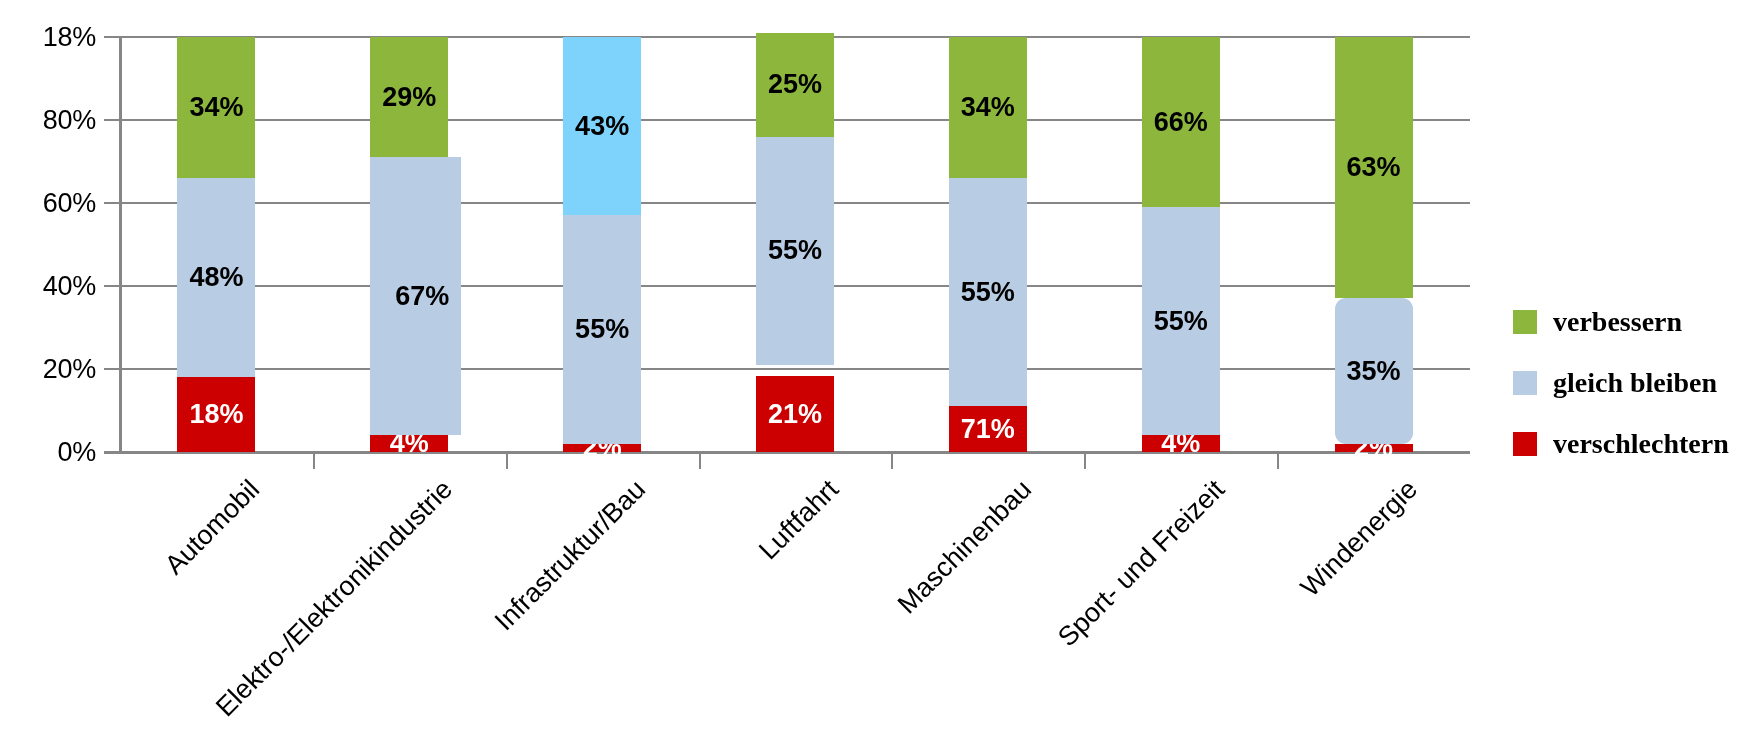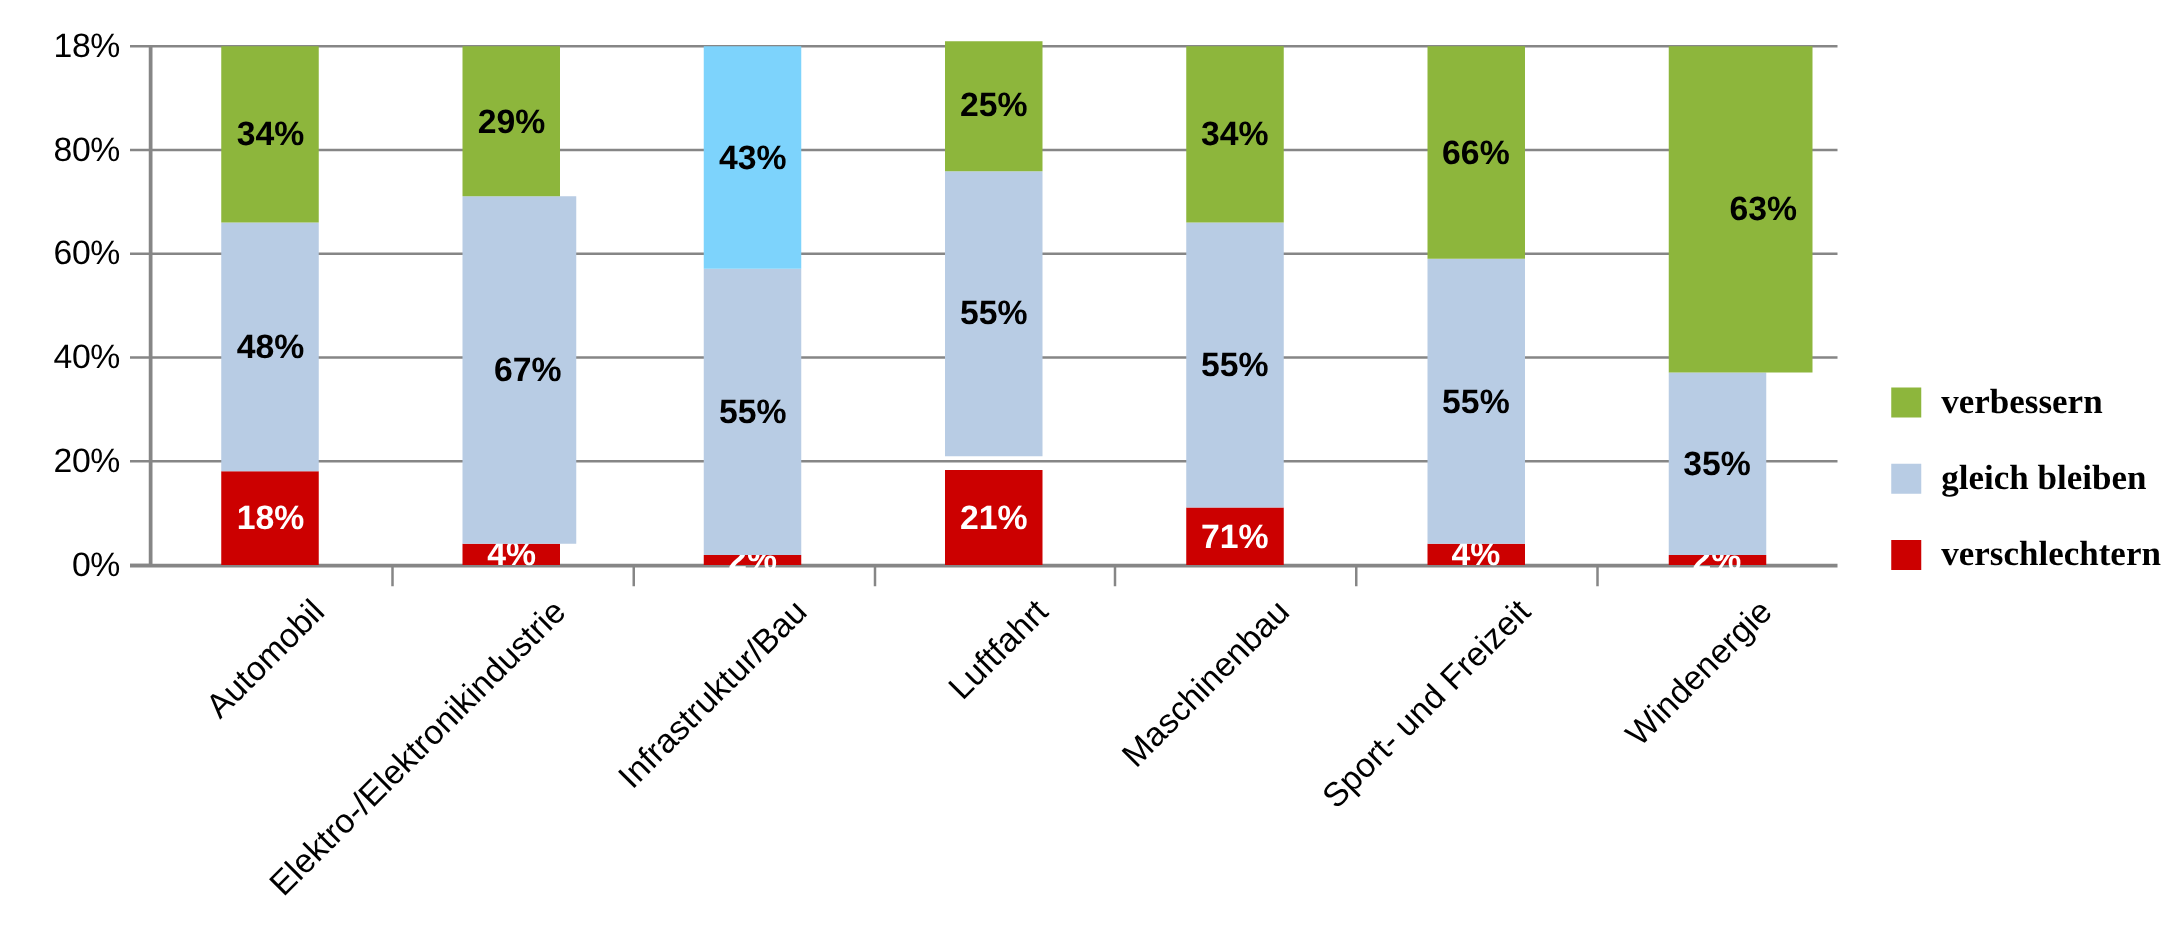--- a/index.html
+++ b/index.html
@@ -259,24 +259,24 @@
             <span class="seg-label">55%</span>
           </div>
           <div class="seg seg-verbessern" style="background: rgb(141, 182, 60); height: 170.15px; bottom: 244.85px;">
             <span class="seg-label">66%</span>
           </div>
         </div>
         <div class="bar" style="left: 1214.57px; width: 78px; height: 415px;">
           <div class="seg seg-verschlechtern" style="background: rgb(204, 0, 0); height: 8.3px; bottom: 0px;">
             <span class="seg-label">2%</span>
           </div>
-          <div class="seg seg-gleich" style="background: rgb(184, 204, 228); height: 145.25px; bottom: 8.3px;">
+          <div class="seg seg-gleich" style="background: rgb(184, 204, 228); height: 145.25px; bottom: 8.3px; border-radius: 11px;">
             <span class="seg-label">35%</span>
           </div>
-          <div class="seg seg-verbessern" style="background: rgb(141, 182, 60); height: 261.45px; bottom: 153.55px; padding-left: 37px;">
+          <div class="seg seg-verbessern" style="background: rgb(141, 182, 60); height: 261.45px; bottom: 153.55px;">
             <span class="seg-label">63%</span>
           </div>
         </div>
       </div>
   </div>
 
   <div id="x-labels">
       <div class="x-cat-label" style="left: 244.429px; top: 474px; transform: rotate(-45deg) translateX(-100%); transform-origin: left top;">Automobil</div>
       <div class="x-cat-label" style="left: 437.286px; top: 474px; transform: rotate(-45deg) translateX(-100%); transform-origin: left top;">Elektro-/Elektronikindustrie</div>
       <div class="x-cat-label" style="left: 630.143px; top: 474px; transform: rotate(-45deg) translateX(-100%); transform-origin: left top;">Infrastruktur/Bau</div>

